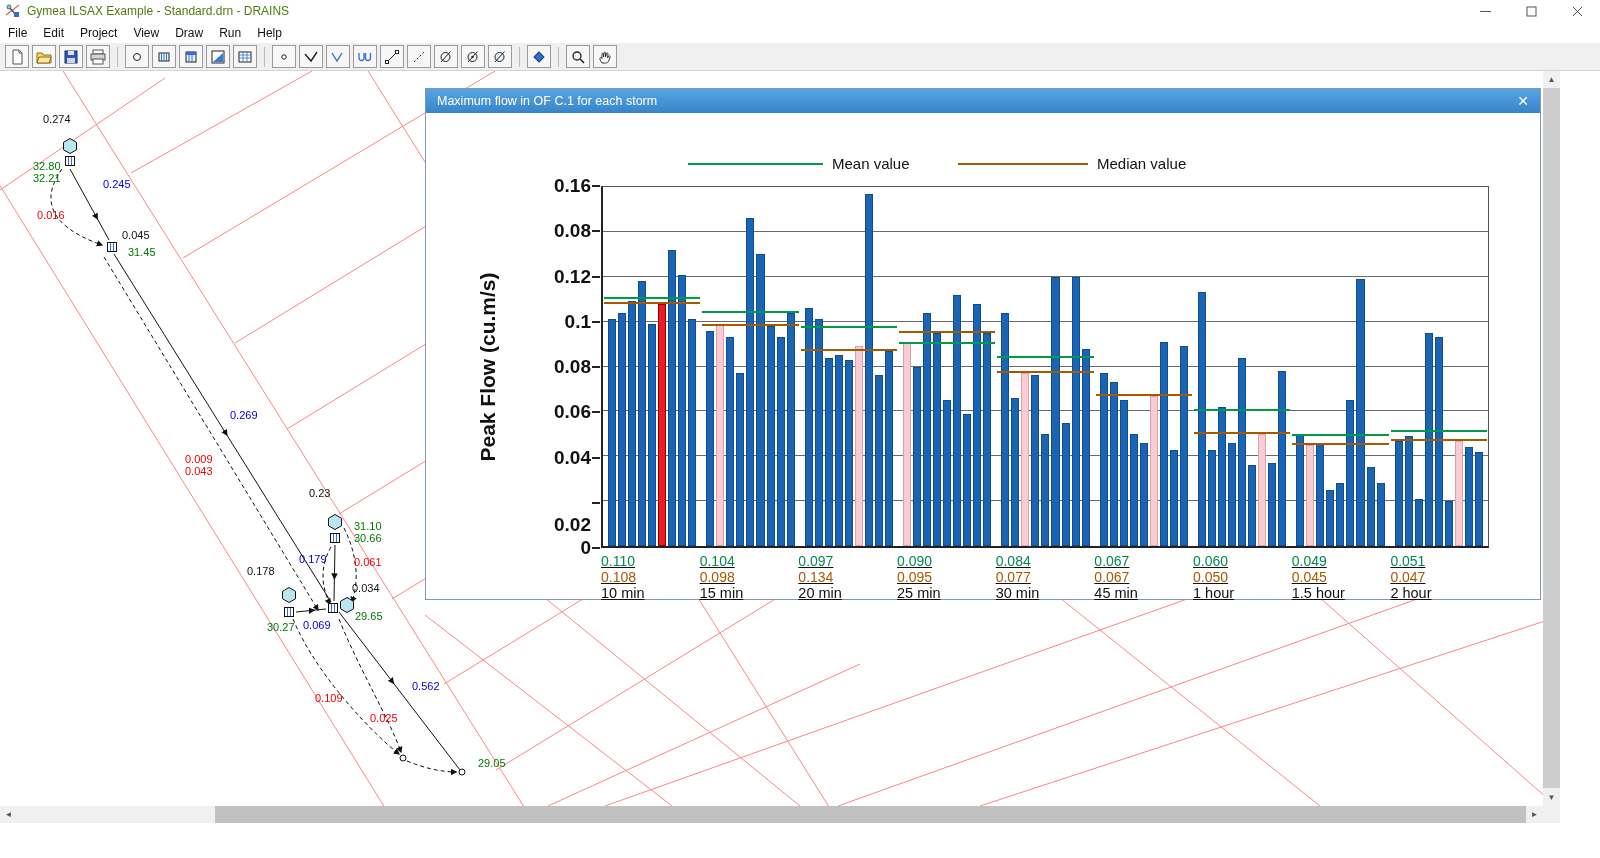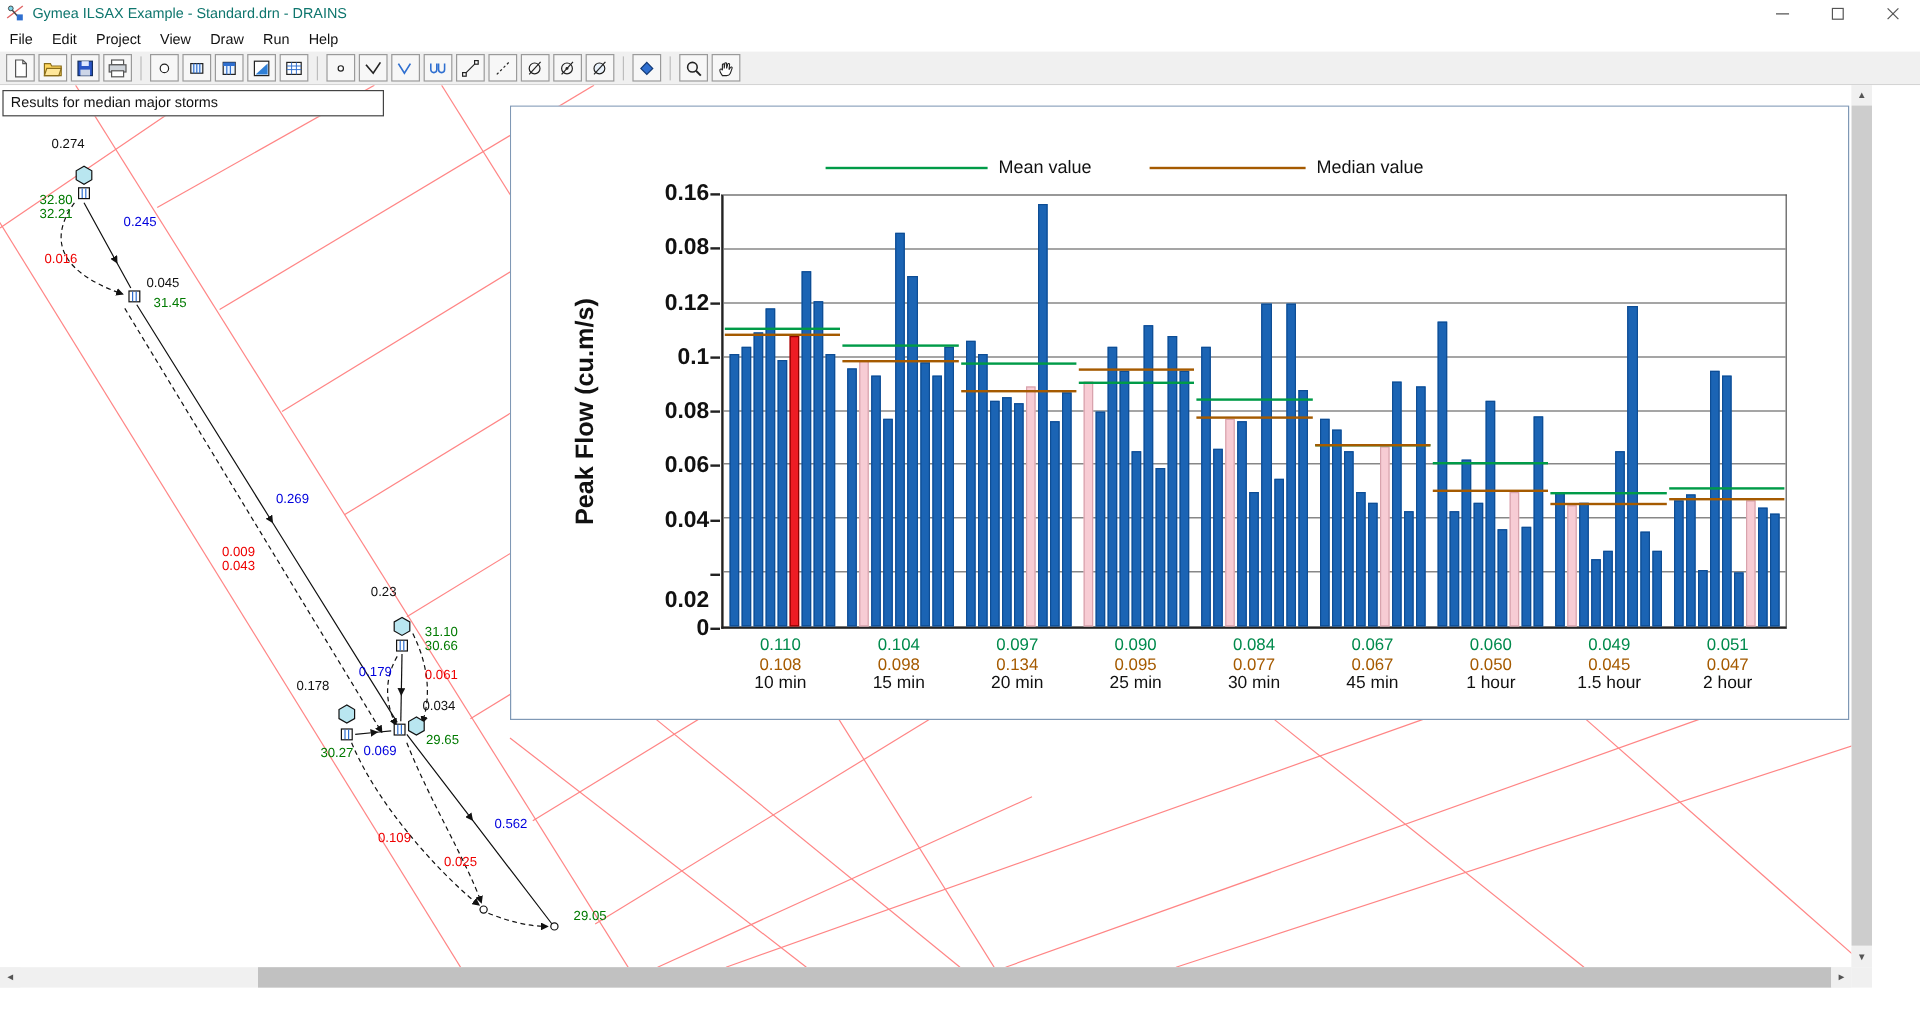--- a/index.html
+++ b/index.html
@@ -2,21 +2,21 @@
 <html><head>
 <meta charset="utf-8">
 <style>
   html,body{margin:0;padding:0;background:#888;}
   .root{position:relative;width:1600px;height:858px;background:#fff;overflow:hidden;
         font-family:"Liberation Sans",sans-serif;color:#111;}
   
   .titlebar{position:absolute;top:0;left:0;width:1600px;height:22px;background:#fff;
             display:flex;align-items:center;}
   .app-icon{width:16px;height:16px;margin-left:5px;flex:0 0 auto;}
-  .title-text{font-size:12px;color:#0f766e;margin-left:6px;white-space:nowrap;}
+  .title-text{font-size:12px;color:#4d7c0f;margin-left:6px;white-space:nowrap;}
   .win-btns{margin-left:auto;display:flex;height:100%;}
   .win-btn{width:46px;height:100%;display:flex;align-items:center;justify-content:center;color:#444;}
   .win-btn svg{width:11px;height:11px;stroke:#555;fill:none;stroke-width:1;}
   
   .menubar{position:absolute;top:22px;left:0;width:1600px;height:21px;background:#fff;
            display:flex;align-items:center;font-size:12px;}
   .menu-item{padding:3px 8px;cursor:default;}
   
   .toolbar{position:absolute;top:43px;left:0;width:1600px;height:28px;background:#f0f0f0;
            border-bottom:1px solid #d4d4d4;display:flex;align-items:center;padding-left:5px;box-sizing:border-box;}
@@ -41,21 +41,21 @@
         display:flex;align-items:flex-end;}
   .gridline{position:absolute;left:0;right:0;height:1px;background:#6a6a6a;z-index:0;}
   .cgroup{flex:1;height:100%;margin:0 5px;position:relative;display:flex;align-items:flex-end;gap:2px;}
   .bar{flex:1;z-index:1;box-sizing:border-box;}
   .gline{position:absolute;left:-4px;right:-4px;height:2px;z-index:5;}
   .ytick-label{position:absolute;width:62px;text-align:right;font-size:19px;font-weight:600;color:#111;}
   .ytick-mark{position:absolute;width:8px;height:2px;background:#222;}
   .ylabel{position:absolute;left:62px;top:254px;transform:translate(-50%,-50%) rotate(-90deg);
           white-space:nowrap;font-size:21px;font-weight:600;color:#111;}
   .xlabels{position:absolute;left:175px;top:440px;width:888px;display:flex;}
-  .xcell{flex:1;text-align:center;font-size:14px;line-height:16px;}
+  .xcell{flex:1;font-size:14px;line-height:16px;text-decoration:underline;}
   .xmean{color:#008a4c;display:block;}
   .xmedian{color:#a55a00;display:block;}
   .xdur{color:#111;display:block;font-size:14.5px;}
   .legend-line{position:absolute;height:2px;top:50px;}
   .legend-label{position:absolute;top:42px;font-size:15px;color:#111;}
   
   .vscroll{position:absolute;left:1543px;top:0;width:17px;height:735px;background:#f0f0f0;}
   .vthumb{position:absolute;left:0;top:17px;width:17px;height:700px;background:#cdcdcd;}
   .sarrow{position:absolute;width:17px;height:17px;display:flex;align-items:center;justify-content:center;
           font-size:8px;color:#555;background:#f0f0f0;}
@@ -317,23 +317,26 @@
         <text x="33" y="99" fill="#007a00" font-size="11" font-family="&quot;Liberation Sans&quot;, sans-serif">32.80</text>
         <text x="33" y="111" fill="#007a00" font-size="11" font-family="&quot;Liberation Sans&quot;, sans-serif">32.21</text>
         <text x="128" y="185" fill="#007a00" font-size="11" font-family="&quot;Liberation Sans&quot;, sans-serif">31.45</text>
         <text x="354" y="459" fill="#007a00" font-size="11" font-family="&quot;Liberation Sans&quot;, sans-serif">31.10</text>
         <text x="354" y="471" fill="#007a00" font-size="11" font-family="&quot;Liberation Sans&quot;, sans-serif">30.66</text>
         <text x="267" y="560" fill="#007a00" font-size="11" font-family="&quot;Liberation Sans&quot;, sans-serif">30.27</text>
         <text x="355" y="549" fill="#007a00" font-size="11" font-family="&quot;Liberation Sans&quot;, sans-serif">29.65</text>
         <text x="478" y="696" fill="#007a00" font-size="11" font-family="&quot;Liberation Sans&quot;, sans-serif">29.05</text>
       </svg>
 
-    <div class="view-label">Results for median major storms</div>
 
     <div class="chart-window">
+      <div class="chart-titlebar">
+        <span>Maximum flow in OF C.1 for each storm</span>
+        <span class="chart-close">✕</span>
+      </div>
       <div class="chart-body">
         <div class="legend-line" id="legend-line-mean" style="left: 262px; width: 135px; background: rgb(0, 155, 72);"></div>
         <span class="legend-label" style="left:406px;">Mean value</span>
         <div class="legend-line" id="legend-line-median" style="left: 532px; width: 130px; background: rgb(165, 90, 0);"></div>
         <span class="legend-label" style="left:671px;">Median value</span>
         <div class="ylabel">Peak Flow (cu.m/s)</div>
         <div class="plot" id="plot">
             <div class="gridline" style="bottom: 12.5%;"></div>
             <div class="gridline" style="bottom: 25%;"></div>
             <div class="gridline" style="bottom: 37.5%;"></div>

